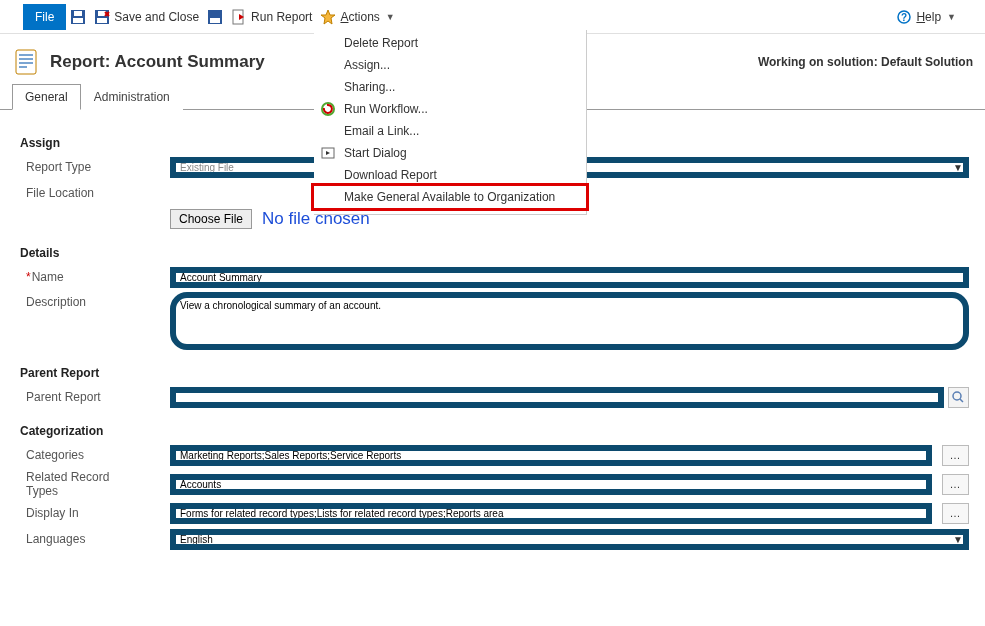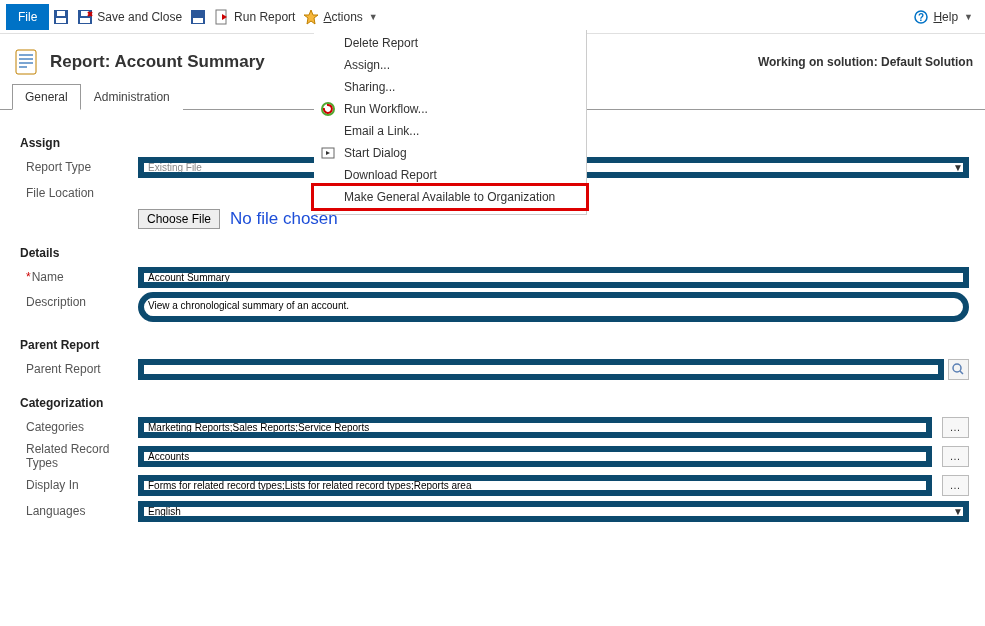--- a/index.html
+++ b/index.html
@@ -1,39 +1,39 @@
 <!DOCTYPE html>
 <html><head>
 <meta charset="utf-8">
 <style>
   * { box-sizing: border-box; margin: 0; padding: 0; }
   body { font-family: "Segoe UI", Arial, sans-serif; font-size: 12px; color: #333; background: #fff; width: 985px; height: 626px; overflow: hidden; position: relative; }
-  .toolbar { height: 34px; display: flex; align-items: center; padding: 0 6px; border-bottom: 1px solid #e0e0e0; }
+  .toolbar { height: 34px; display: flex; align-items: center; padding: 0 23px; border-bottom: 1px solid #e0e0e0; }
   .file-btn { background: #0072c6; color: #fff; padding: 6px 12px; font-size: 12px; cursor: pointer; }
   .tb-btn { display: flex; align-items: center; gap: 4px; padding: 3px 4px; cursor: pointer; font-size: 12px; }
   .tb-icon { width: 16px; height: 16px; display: flex; align-items: center; justify-content: center; }
   .spacer { flex: 1; }
   .help-btn { display: flex; align-items: center; gap: 4px; cursor: pointer; padding: 3px 6px; }
   .caret { font-size: 9px; margin-left: 2px; color: #555; }
   .header { display: flex; align-items: center; padding: 14px 12px 8px 12px; }
   .report-icon { width: 28px; height: 28px; margin-right: 10px; }
   .page-title { font-size: 17px; font-weight: 600; }
   .solution { margin-left: auto; font-size: 12px; font-weight: 600; }
   .tabs { border-bottom: 1px solid #999; padding: 0 12px; display: flex; gap: 0; align-items: flex-end; }
   .tab { padding: 5px 12px; border: 1px solid #999; border-bottom: 1px solid #fff; margin-bottom: -1px; background: #fff; cursor: pointer; font-size: 12px; }
   .tab.inactive { border: 1px solid transparent; border-bottom: 1px solid transparent; color: #444; }
   .form { padding: 10px 16px 0 20px; }
   .section-h { font-weight: 600; font-size: 12px; margin: 16px 0 6px 0; color: #222; }
-  .row { display: flex; align-items: center; margin: 4px 0; min-height: 22px; }
+  .row { display: flex; align-items: center; margin: 4px 0; min-height: 22px; gap: 32px; }
   .label { width: 118px; font-size: 12px; color: #555; padding-left: 6px; }
   .label .req { color: #c00; margin-right: 1px; }
   .field { flex: 1; position: relative; display:flex; align-items:center; gap:4px; }
   input[type=text], textarea { width: 100%; border: 6px solid #0c4a6e; padding: 2px 4px; font-family: inherit; font-size: 10px; height: 21px; background:#fff; }
   input.light { color:#888; }
-  textarea { height: 30px; resize: none; border-radius: 17px; }
+  textarea { height: 58px; resize: none; border-radius: 17px; }
   .select { display:flex; align-items:center; }
   .select-caret { position: absolute; right: 6px; font-size: 10px; color: #333; pointer-events:none; }
   .choose-btn { border: 1px solid #999; background: #eee; padding: 2px 8px; font-size: 12px; cursor: pointer; }
   .file-chosen { margin-left: 6px; font-size: 17px; color: #1d4ed8; }
   .lookup-btn { width: 22px; height: 21px; border: 1px solid #bbb; background: #f4f4f4; display:flex; align-items:center; justify-content:center; cursor:pointer; }
   .ellipsis-btn { width: 28px; height: 21px; border: 1px solid #bbb; background: #f7f7f7; display:flex; align-items:center; justify-content:center; cursor:pointer; margin-left: 6px; font-size:11px; letter-spacing:1px; }
   
   .menu { position: absolute; top: 30px; left: 314px; width: 273px; background: #fff; border-right: 1px solid #ccc; border-bottom: 1px solid #ccc; z-index: 100; padding: 2px 0 6px 0; }
   .menu-item { display: flex; align-items: center; height: 22px; padding: 0 10px 0 30px; font-size: 12px; cursor: pointer; position: relative; }
   .menu-item .mi-icon { position: absolute; left: 6px; width: 16px; height: 16px; display:flex; align-items:center; justify-content:center; }

